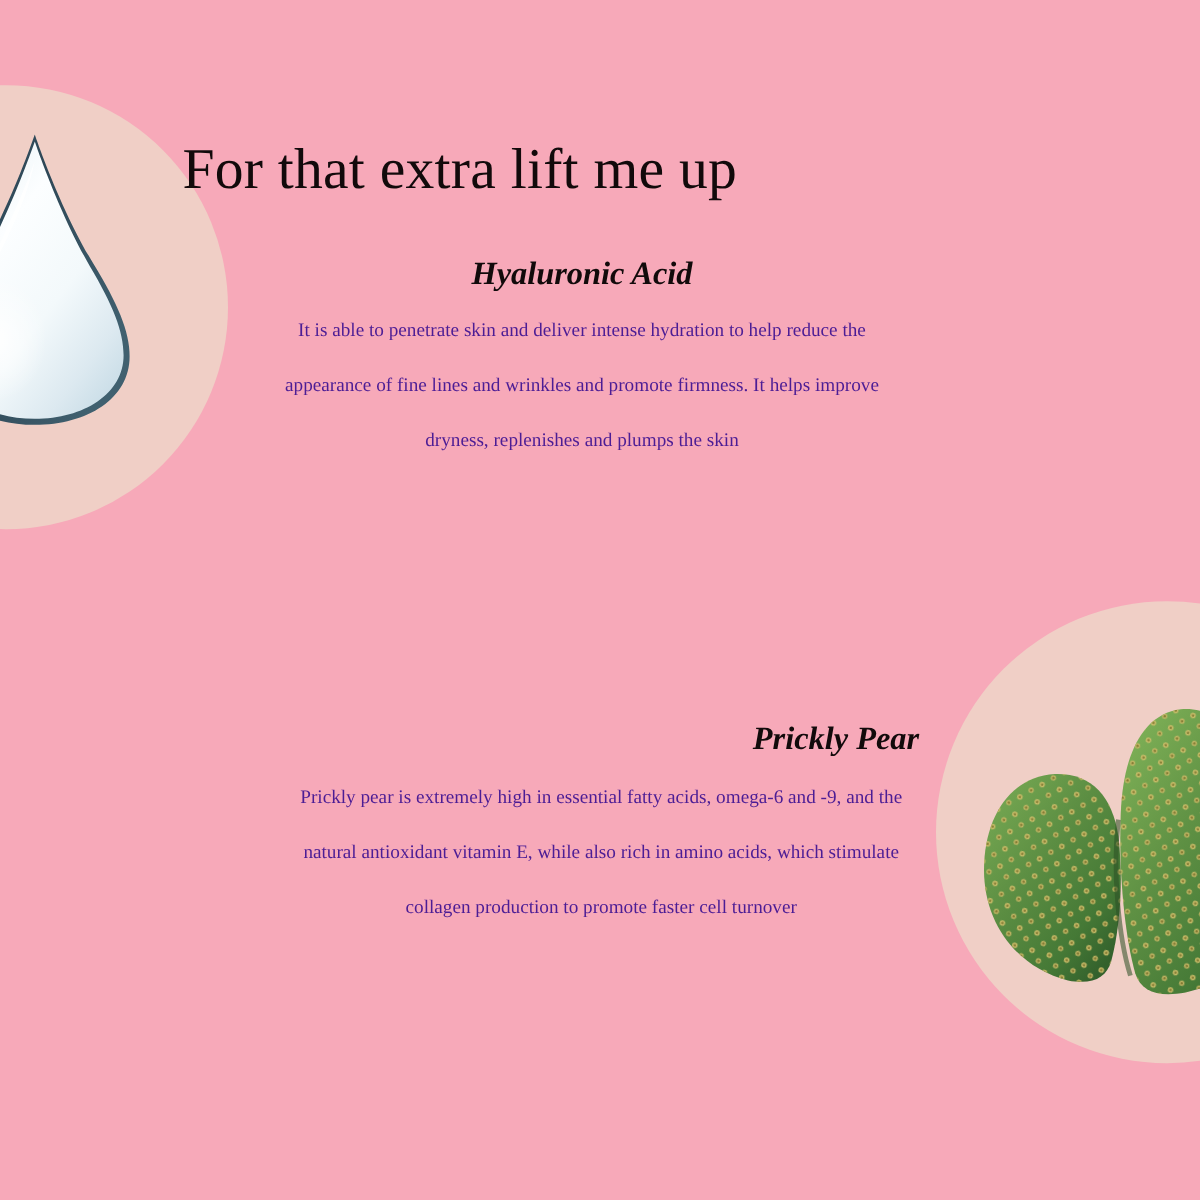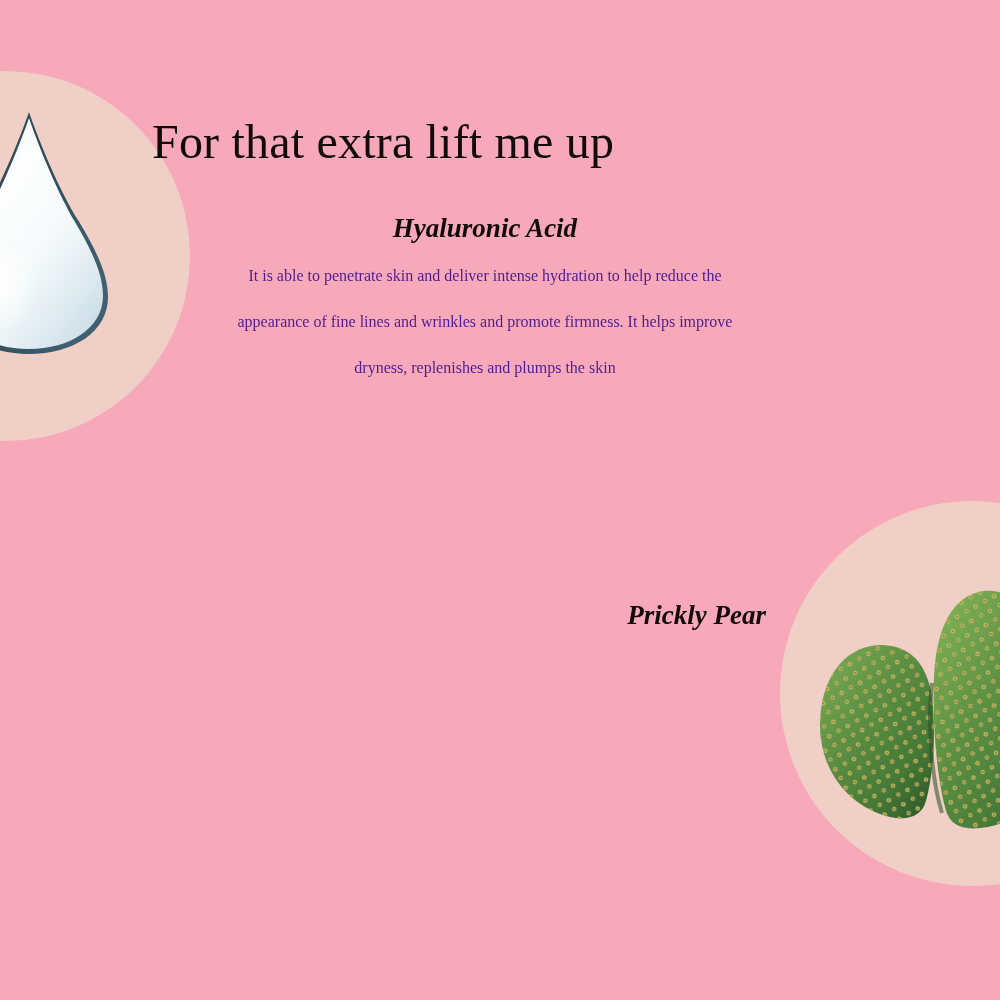--- a/index.html
+++ b/index.html
@@ -217,15 +217,16 @@
 
   <div id="main-title">For that extra lift me up</div>
 
   <div id="section-hyaluronic">
     <h2 class="section-heading">Hyaluronic Acid</h2>
     <p class="section-body">It is able to penetrate skin and deliver intense hydration to help reduce the appearance of fine lines and wrinkles and promote firmness. It helps improve dryness, replenishes and plumps the skin</p>
   </div>
 
   <div id="section-prickly">
     <h2 class="section-heading">Prickly Pear</h2>
+    <p class="section-body">Prickly pear is extremely high in essential fatty acids, omega-6 and -9, and the natural antioxidant vitamin E, while also rich in amino acids, which stimulate collagen production to promote faster cell turnover</p>
   </div>
 
 </div>
 
 </body></html>

